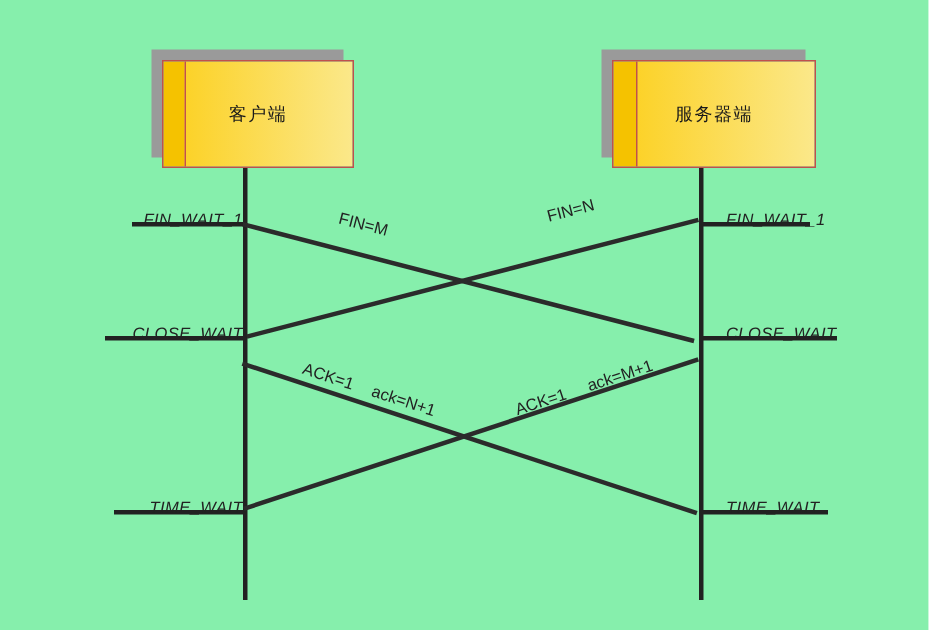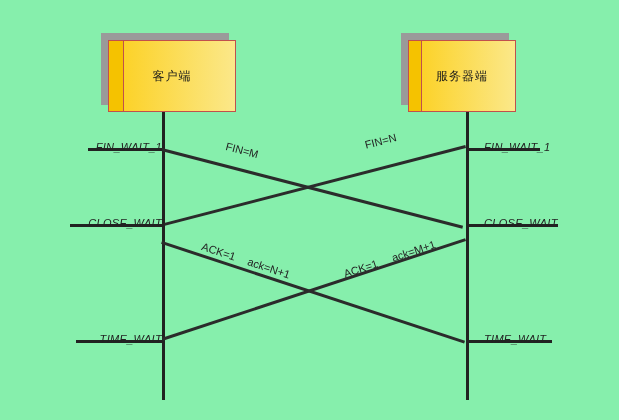--- a/index.html
+++ b/index.html
@@ -94,21 +94,21 @@
 </style>
 </head>
 <body>
 
 <div id="stage">
 
   <div class="node-box" style="left:108px; top:40px; width:128px; height:72px;">
     <span class="node-label">客户端</span>
   </div>
 
-  <div class="node-box" style="left:408px; top:40px; width:108px; height:72px;">
+  <div class="node-box" style="left:408px; top:40px; width:136px; height:72px;">
     <span class="node-label">服务器端</span>
   </div>
 
   <div class="lifeline" style="left:162px; top:112px; height:288px;"></div>
   <div class="lifeline" style="left:466px; top:112px; height:288px;"></div>
 
   <div class="arrow-line" style="left:162px; top:148px; width:311px; transform: rotate(14.5deg);"></div>
 
   <div class="arrow-line" style="left:466px; top:148px; width:311px; transform: rotate(165.5deg);"></div>
 

